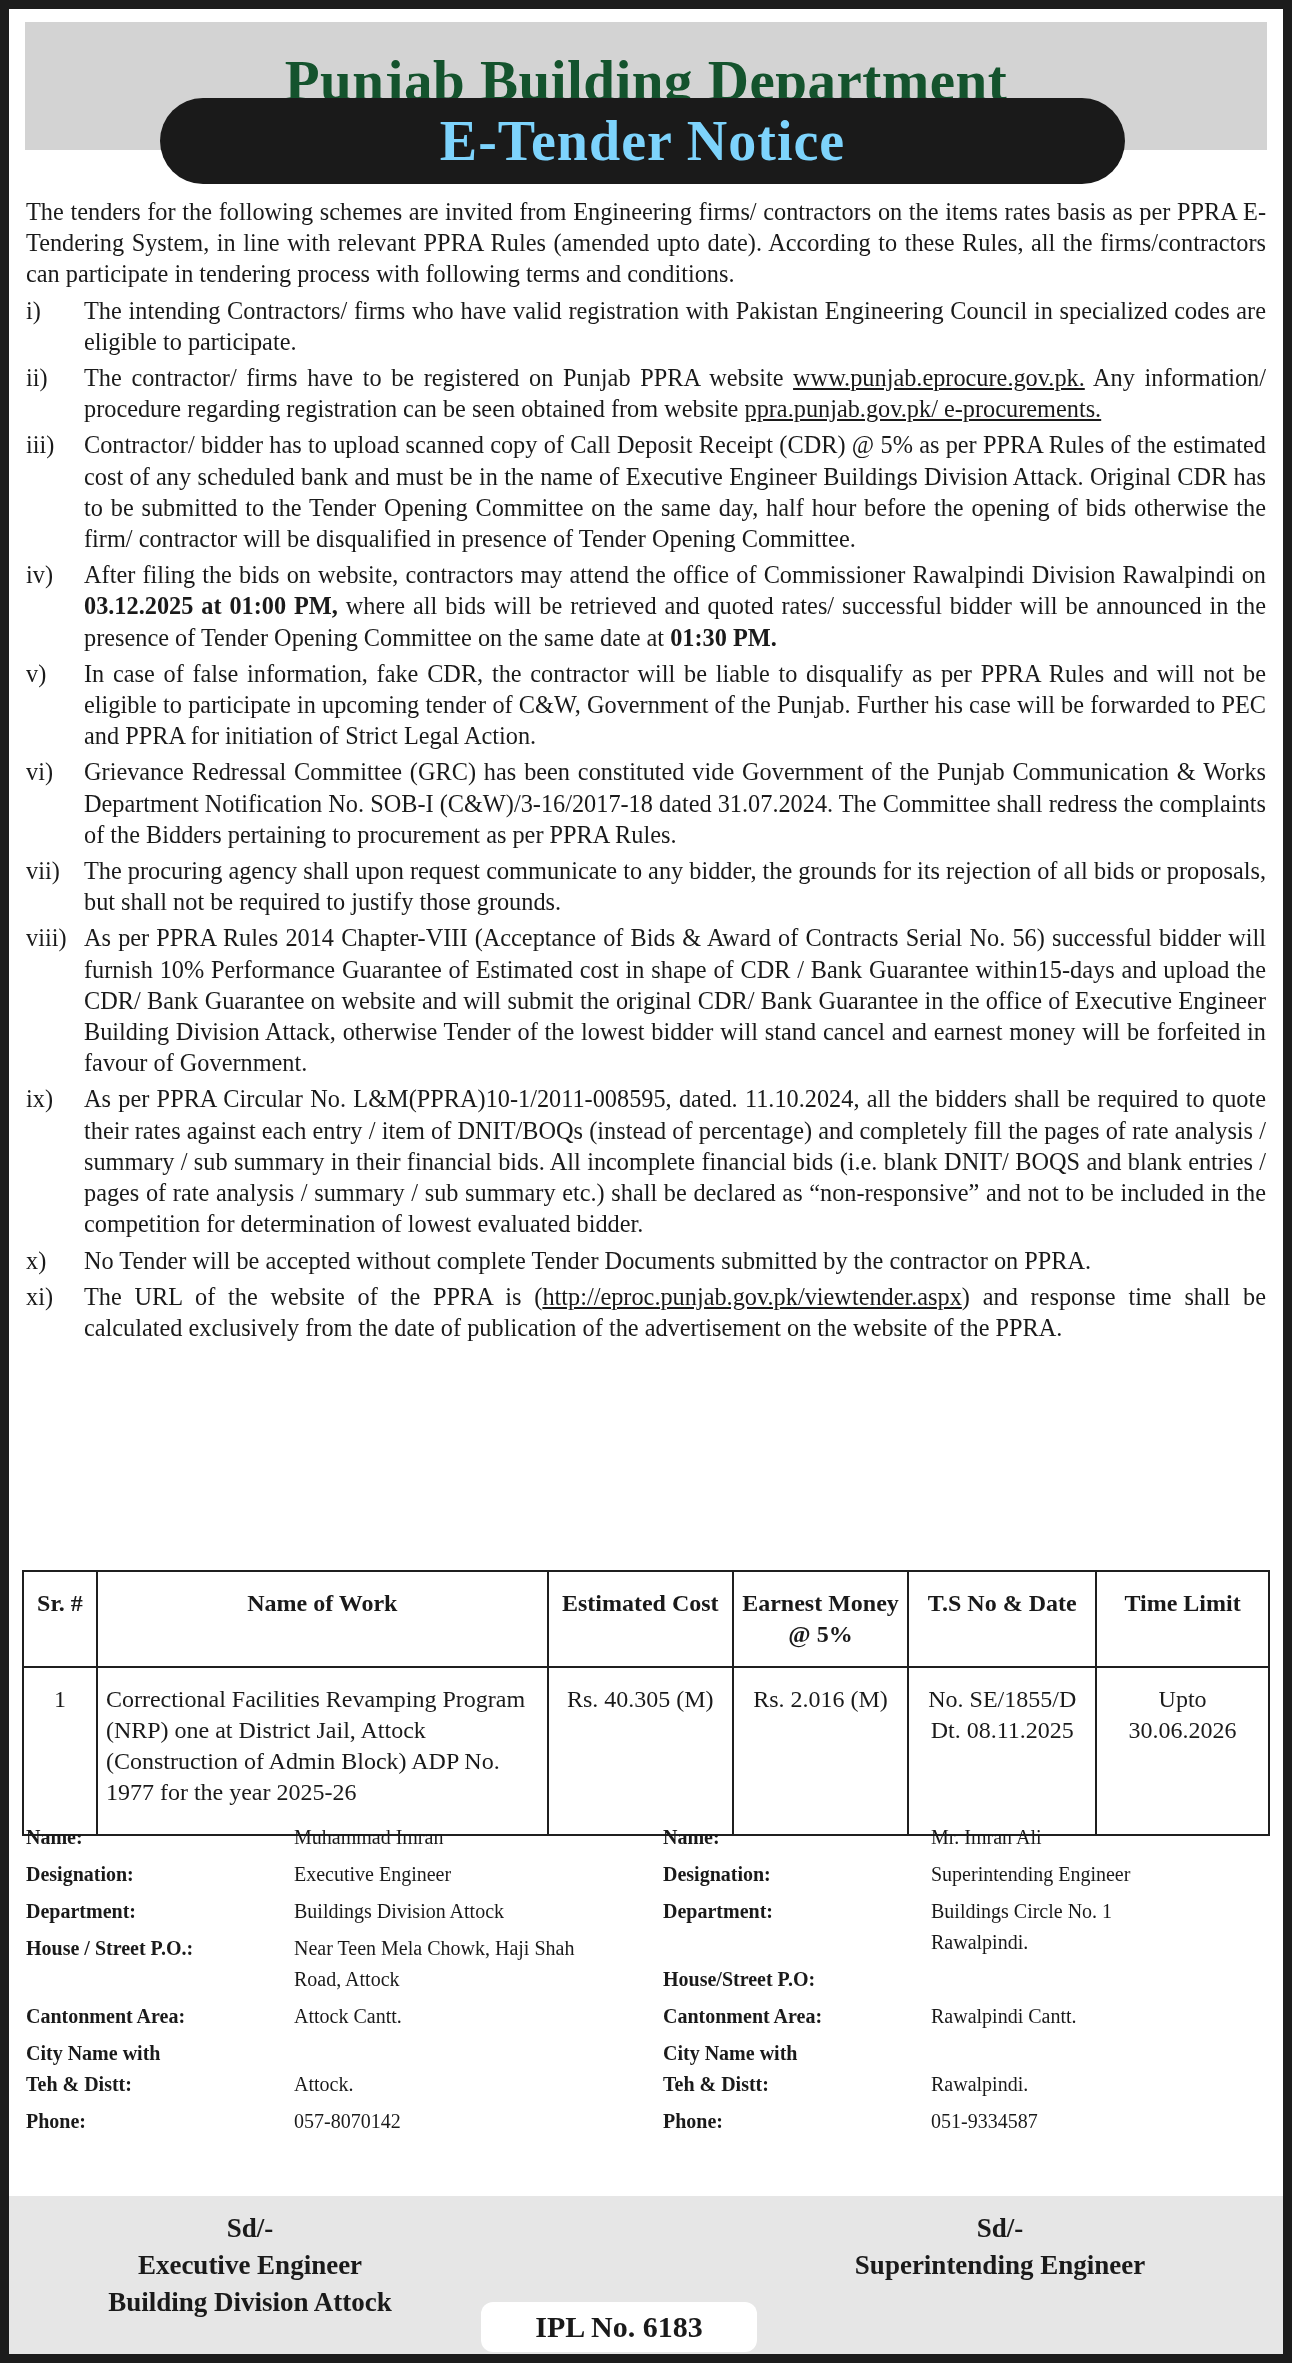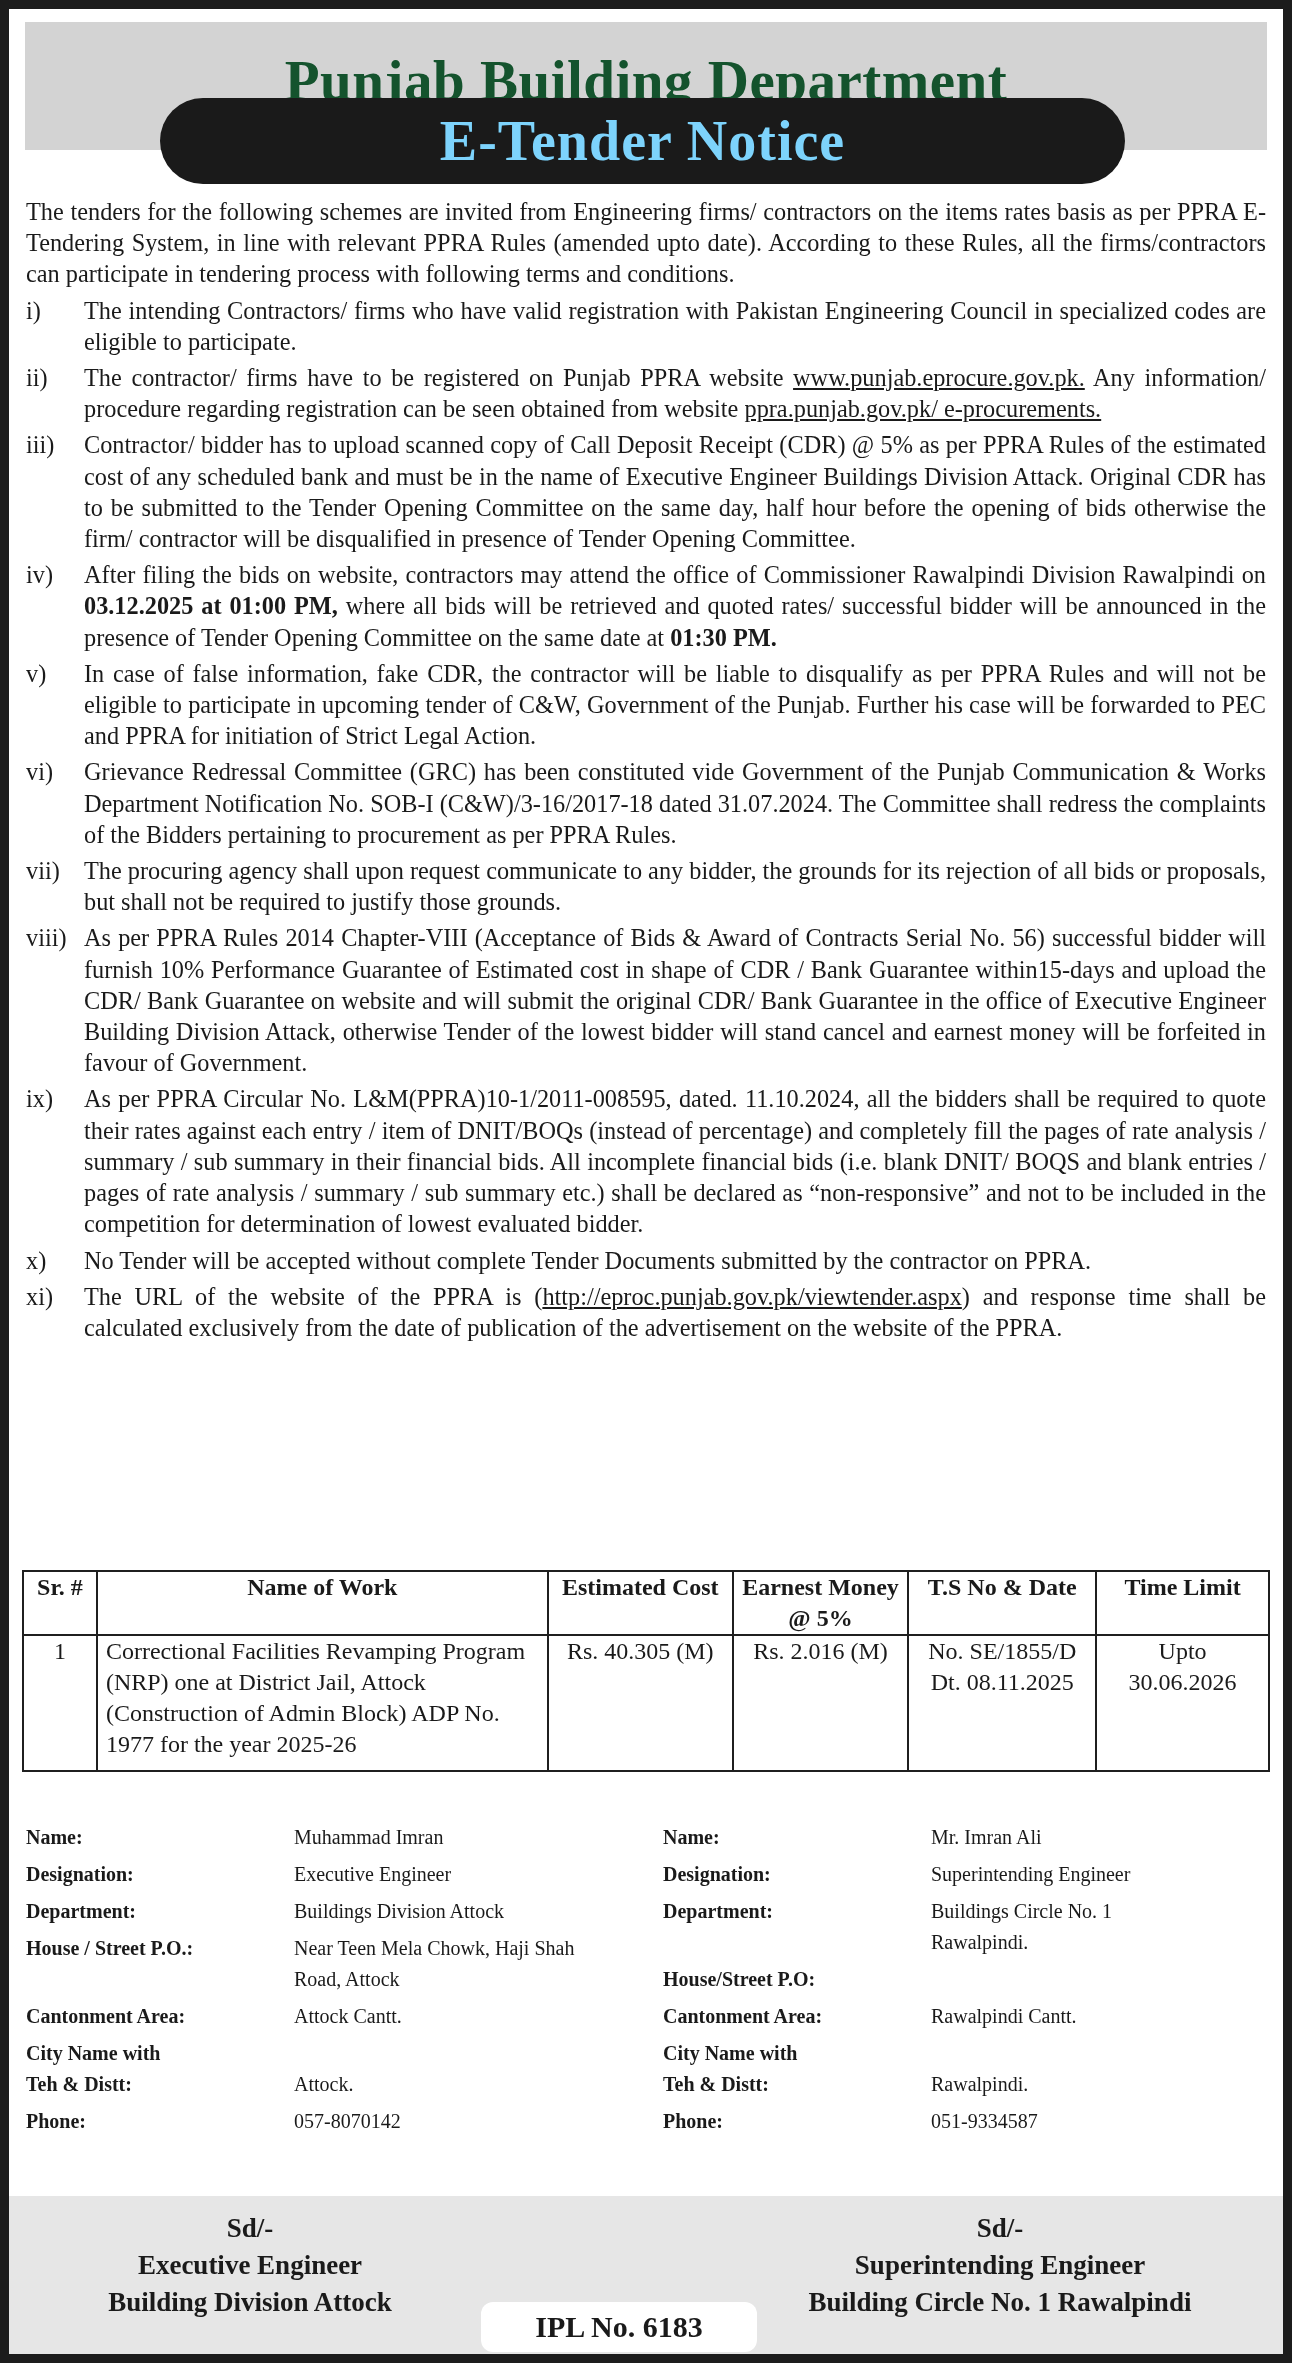--- a/index.html
+++ b/index.html
@@ -18,21 +18,21 @@
                text-align:justify; }
   .intro { margin:0 0 5px 0; }
   .clause { display:flex; margin:0 0 5px 0; }
   .clause .num { width:58px; flex:0 0 58px; }
   .clause .txt { flex:1; text-align:justify; }
   .u { text-decoration:underline; }
   b { font-weight:bold; }
 
   .tender-table { position:absolute; left:22px; top:1570px; width:1248px; border-collapse:collapse;
                   font-size:24px; line-height:31px; }
-  .tender-table th, .tender-table td { border:2px solid #1f1f1f; padding:0 8px; vertical-align:top; }
+  .tender-table th, .tender-table td { border:2px solid #1f1f1f; padding:16px 8px; vertical-align:top; }
   .tender-table th { font-weight:bold; text-align:center; height:62px; }
   .tender-table td { text-align:center; height:134px; }
   .tender-table td.work { text-align:left; }
 
   .contacts { position:absolute; top:1822px; font-size:20px; line-height:31px; }
   .contacts.left { left:26px; width:600px; }
   .contacts.right { left:663px; width:600px; }
   .crow { display:flex; margin-bottom:6px; }
   .crow .lbl { font-weight:bold; }
   .contacts.left .lbl { width:268px; flex:0 0 268px; }
@@ -219,16 +219,15 @@
 
 <div class="sig left">
   <div>Sd/-</div>
   <div>Executive Engineer</div>
   <div>Building Division Attock</div>
 </div>
 
 <div class="sig right">
   <div>Sd/-</div>
   <div>Superintending Engineer</div>
-  <div>Building Circle No. 1 Rawalpindi</div>
 </div>
 
 <div class="ipl">IPL No. 6183</div>
 
 </body></html>

